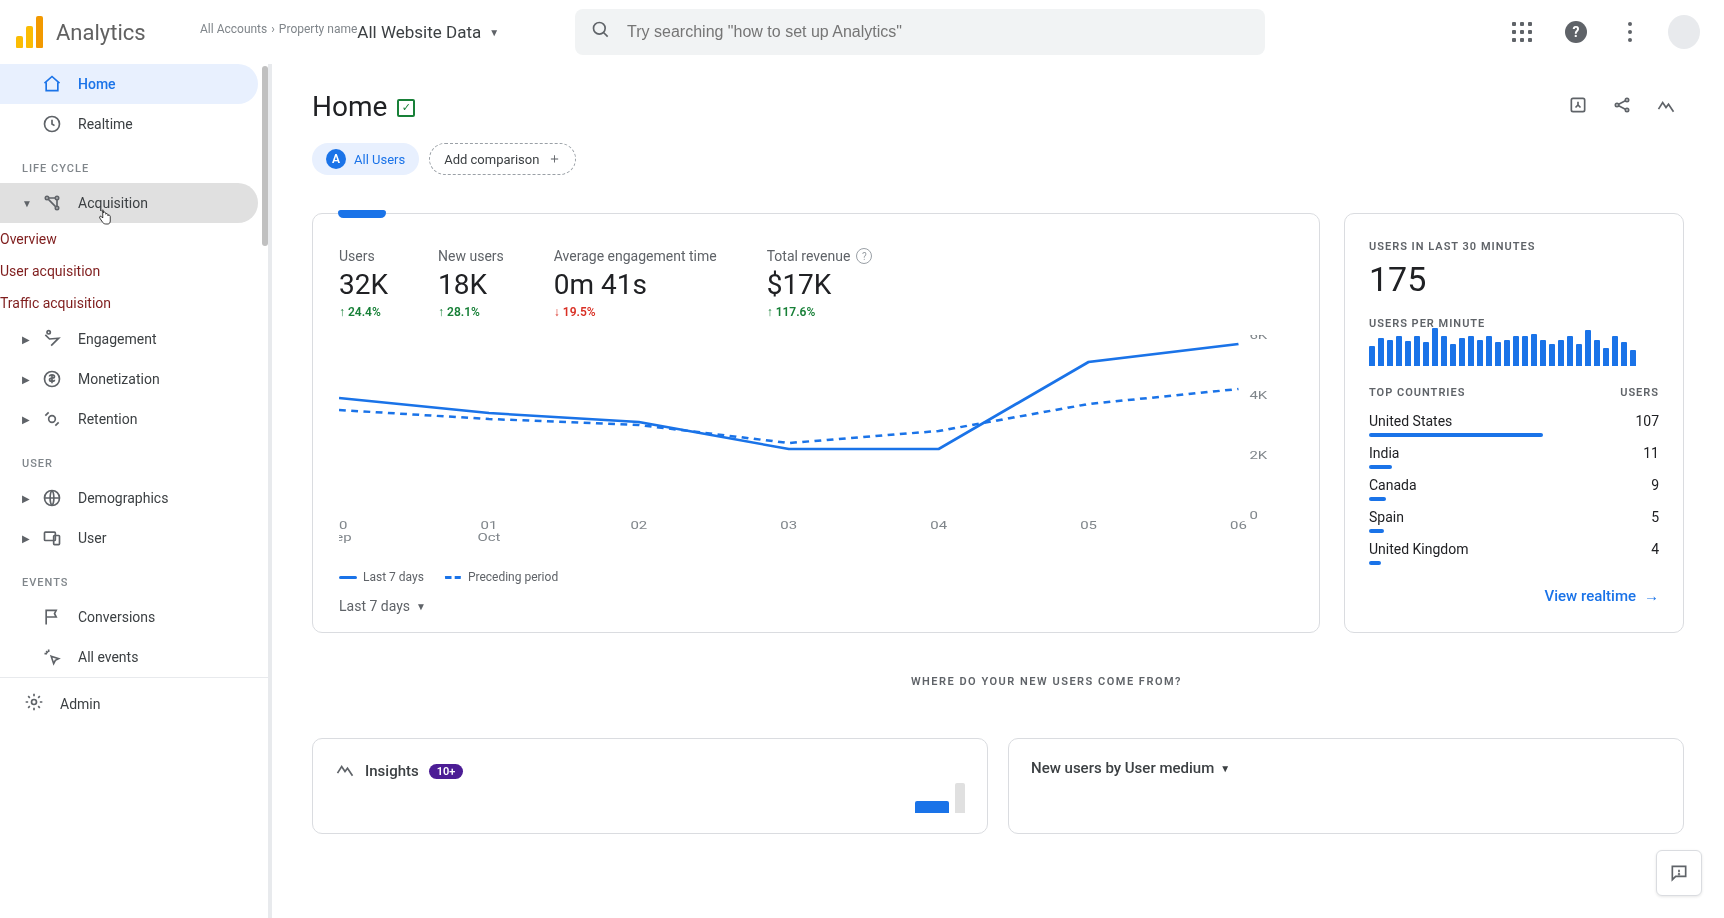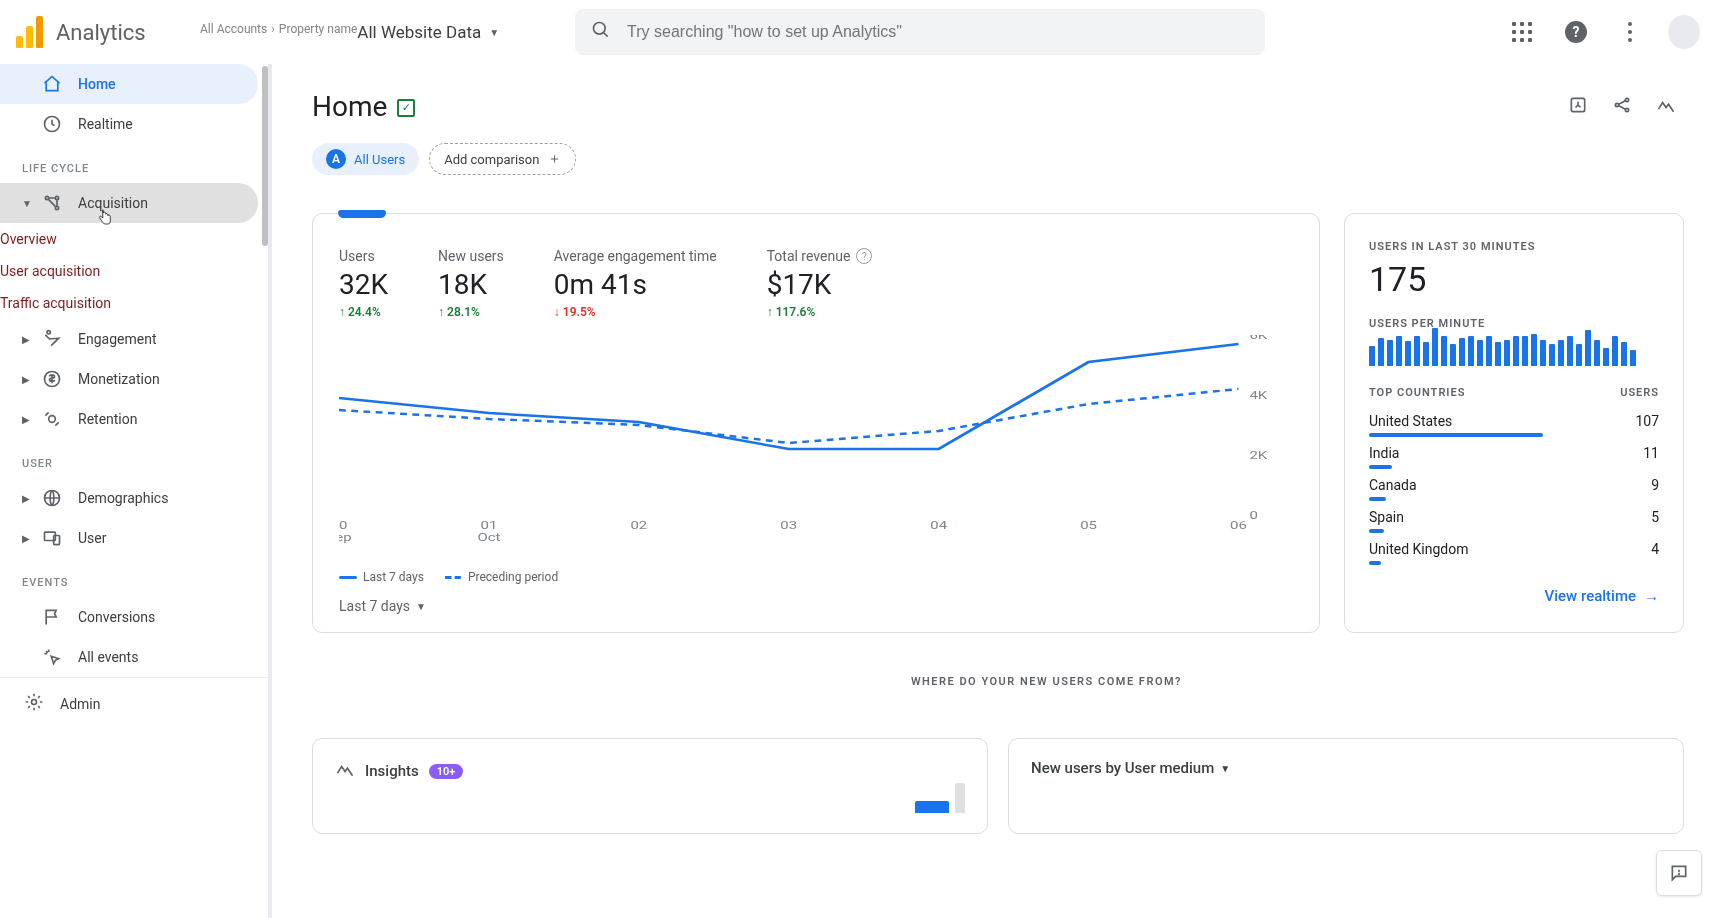--- a/index.html
+++ b/index.html
@@ -110,21 +110,21 @@
 .rt-bars span { width:6px; background:#1a73e8; border-radius:1px 1px 0 0;}
 .rt-thead { display:flex; justify-content:space-between; font-size:11px; letter-spacing:1px; color:#5f6368; font-weight:600; padding:6px 0;}
 .rt-row { display:flex; justify-content:space-between; font-size:14px; padding:8px 0 0 0;}
 .rt-bar-sub { height:4px; background:#1a73e8; margin-top:4px; border-radius:2px;}
 .view-rt { color:#1a73e8; font-weight:500; display:flex; align-items:center; gap:8px; justify-content:flex-end; padding-top:22px; font-size:15px;}
 .lower { display:flex; gap:20px; padding:36px 40px 0 40px; }
 .lower-title { font-size:11px; letter-spacing:1.5px; color:#5f6368; font-weight:600; padding:0 0 14px 40px;}
 .lower-title.indent { padding-left: 44%; }
 .lower .card { flex:1; padding:20px 22px; }
 .insights-head { display:flex; align-items:center; gap:10px; font-size:15px; font-weight:500; color:#3c4043;}
-.pill { background:#8b5cf6; color:#fff; border-radius:10px; padding:1px 8px; font-size:11px; font-weight:600;}
+.pill { background:#4c1d95; color:#fff; border-radius:10px; padding:1px 8px; font-size:11px; font-weight:600;}
 .medium-head { display:flex; align-items:center; gap:6px; font-size:15px; font-weight:500; color:#3c4043;}
 .feedback-fab {
   position:fixed; bottom:22px; right:22px; width:46px; height:46px; border:1px solid #dadce0;
   border-radius:6px; background:#fff; display:flex; align-items:center; justify-content:center;
   box-shadow:0 1px 3px rgba(0,0,0,0.1);
 }
 .cursor-hand { position:absolute; width:18px; height:22px; pointer-events:none; }
 svg.icon { width:20px; height:20px; stroke:#5f6368; fill:none; stroke-width:2;}
 .insight-chart-stub { display:flex; gap:6px; align-items:flex-end; height:30px; justify-content:flex-end; padding-top: 12px;}
 .insight-chart-stub span:first-child{ width:34px; height:12px; background:#1a73e8; border-radius:2px 2px 0 0;}

